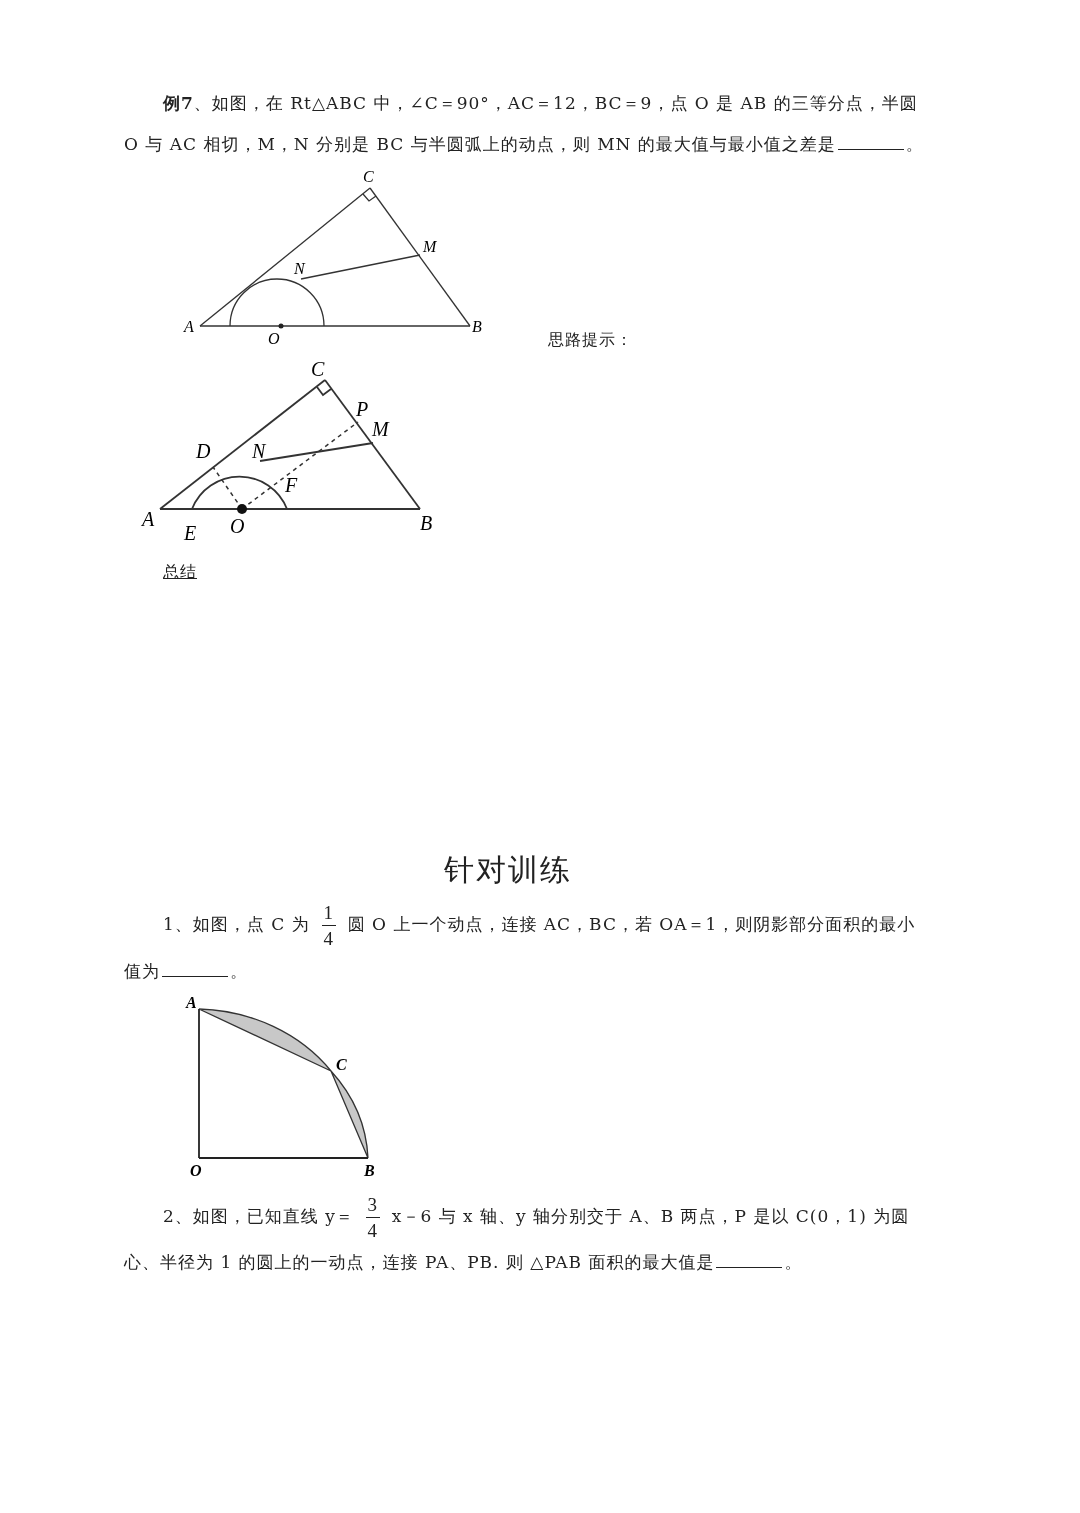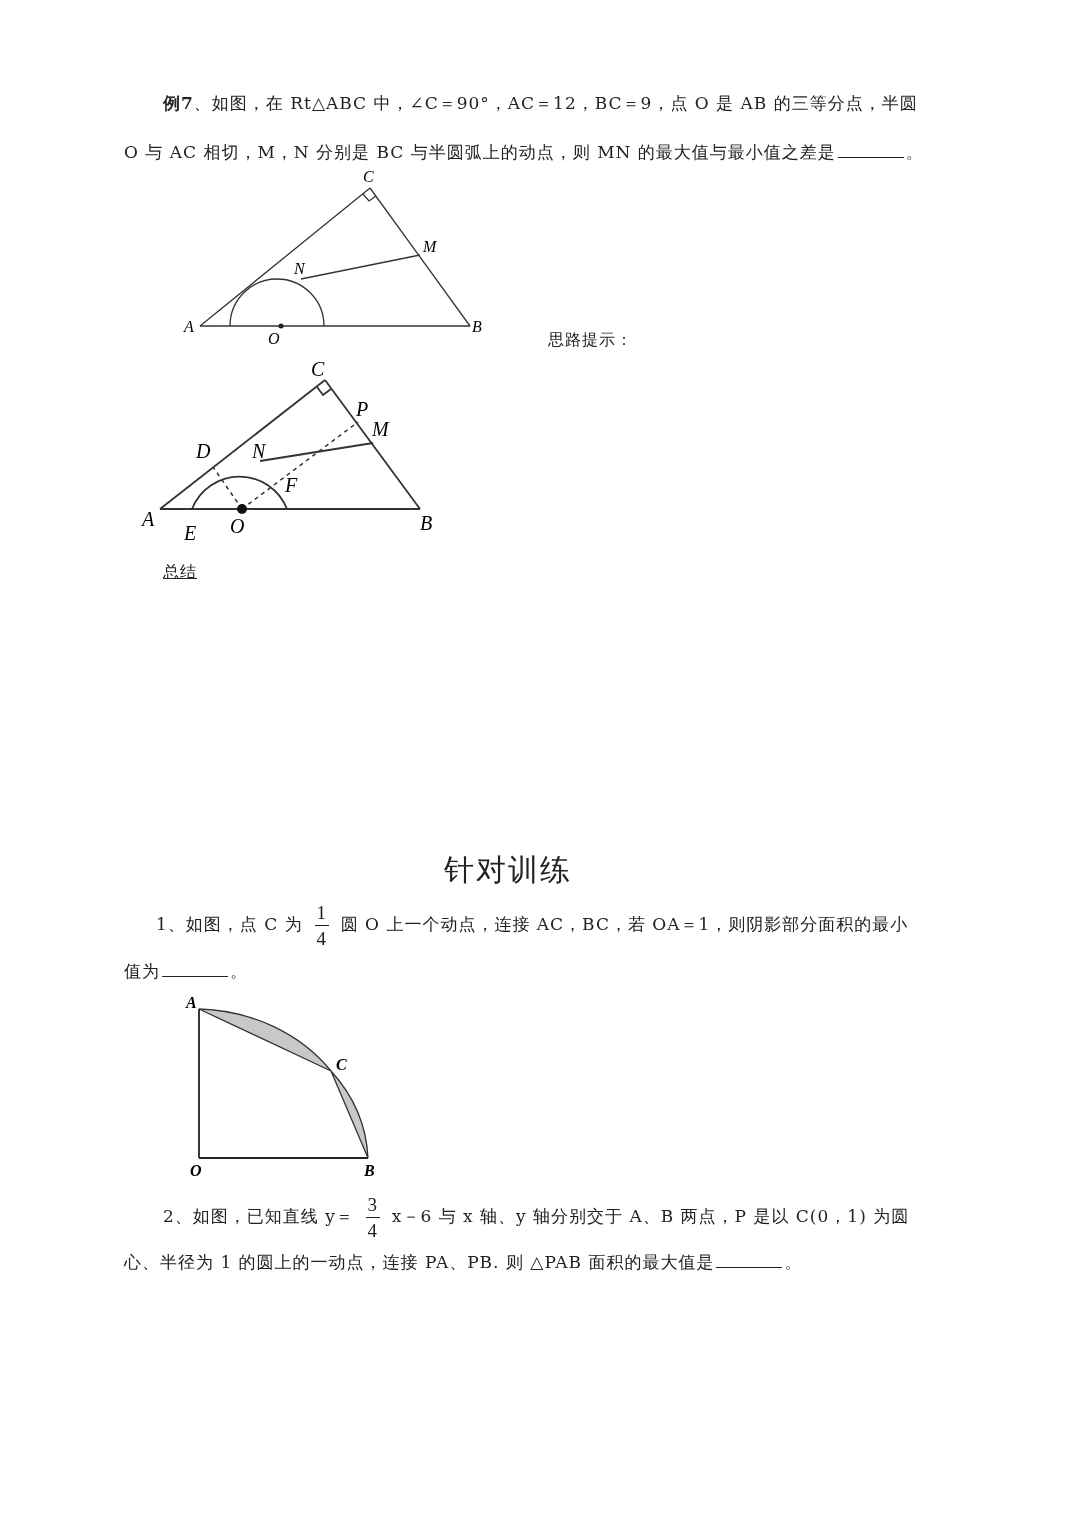--- a/index.html
+++ b/index.html
@@ -14,21 +14,21 @@
   .frac .bar { width: 14px; border-top: 1.5px solid #222; margin: 3px 0; }
   .title { position: absolute; left: 0; width: 1016px; text-align: center; top: 850px; font-size: 30px; font-family: "DejaVu Sans", "Liberation Sans", sans-serif; letter-spacing: 2px; }
   svg text { font-family: "Liberation Serif", serif; font-style: italic; }
 </style>
 </head>
 <body>
 
 <div class="line" style="left:163px; top:92px;">
   <b>例7</b><span>、如图，在 Rt△ABC 中，∠C＝90°，AC＝12，BC＝9，点 O 是 AB 的三等分点，半圆</span>
 </div>
-<div class="line" style="left:124px; top:133px;margin-top:8px;">
+<div class="line" style="left:124px; top:133px;">
   <span>O 与 AC 相切，M，N 分别是 BC 与半圆弧上的动点，则 MN 的最大值与最小值之差是</span><span class="blank"></span><span>。</span>
 </div>
 
 <svg class="abs" style="left:180px; top:160px;" width="320" height="190">
   <g stroke="#333" stroke-width="1.3" fill="none">
     <line x1="20" y1="166" x2="290" y2="166"></line>
     <line x1="20" y1="166" x2="190" y2="28"></line>
     <line x1="190" y1="28" x2="290" y2="166"></line>
     <polyline points="183,34 189,41 196,36"></polyline>
     <path d="M50,166 A47,47 0 0 1 144,166"></path>
@@ -70,21 +70,21 @@
     <text x="122" y="108">N</text>
     <text x="100" y="183">O</text>
     <text x="226" y="66">P</text>
   </g>
 </svg>
 
 <div class="line" style="left:163px; top:562px; font-size:16px;text-decoration:underline;">总结</div>
 
 <div class="title">针对训练</div>
 
-<div class="line" style="left:156px; top:903px;">
+<div class="line" style="left:163px; top:903px;">
   <span>1、如图，点 C 为</span><span class="frac">
       <span>1</span>
       <span class="bar"></span>
       <span>4</span>
     </span><span>圆 O 上一个动点，连接 AC，BC，若 OA＝1，则阴影部分面积的最小</span>
 </div>
 <div class="line" style="left:124px; top:960px;">
   <span>值为</span><span class="blank"></span><span>。</span>
 </div>
 

